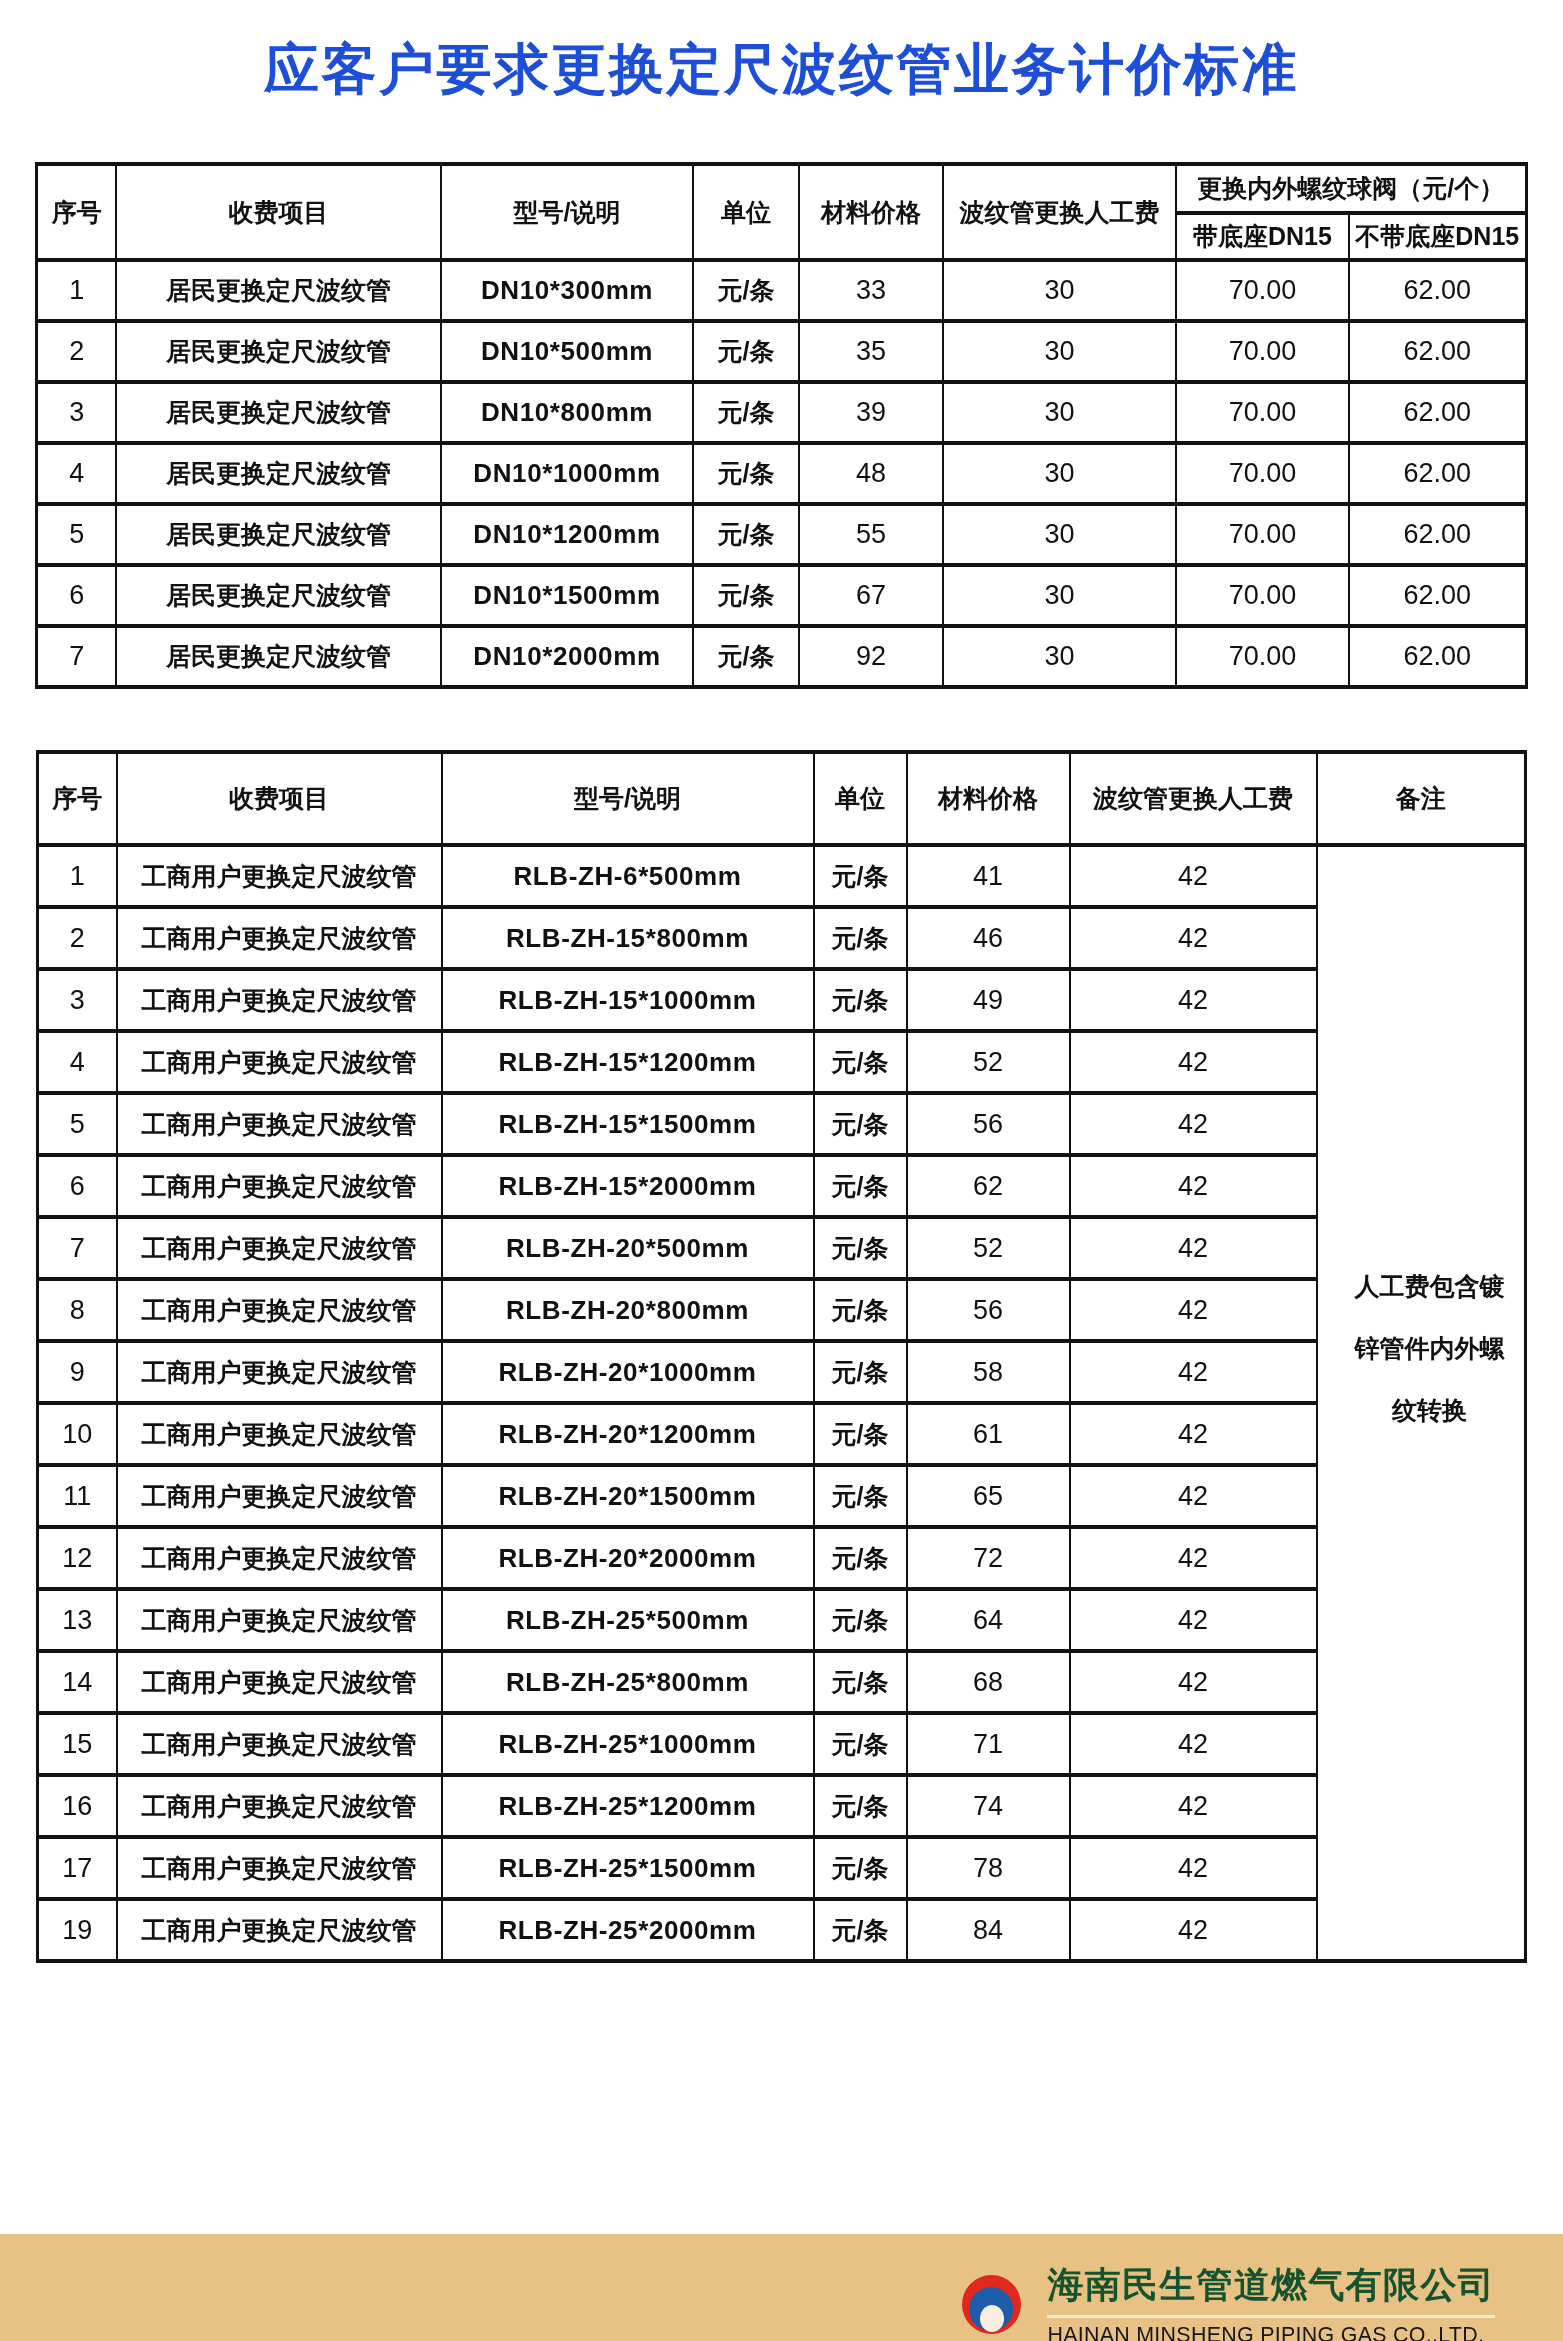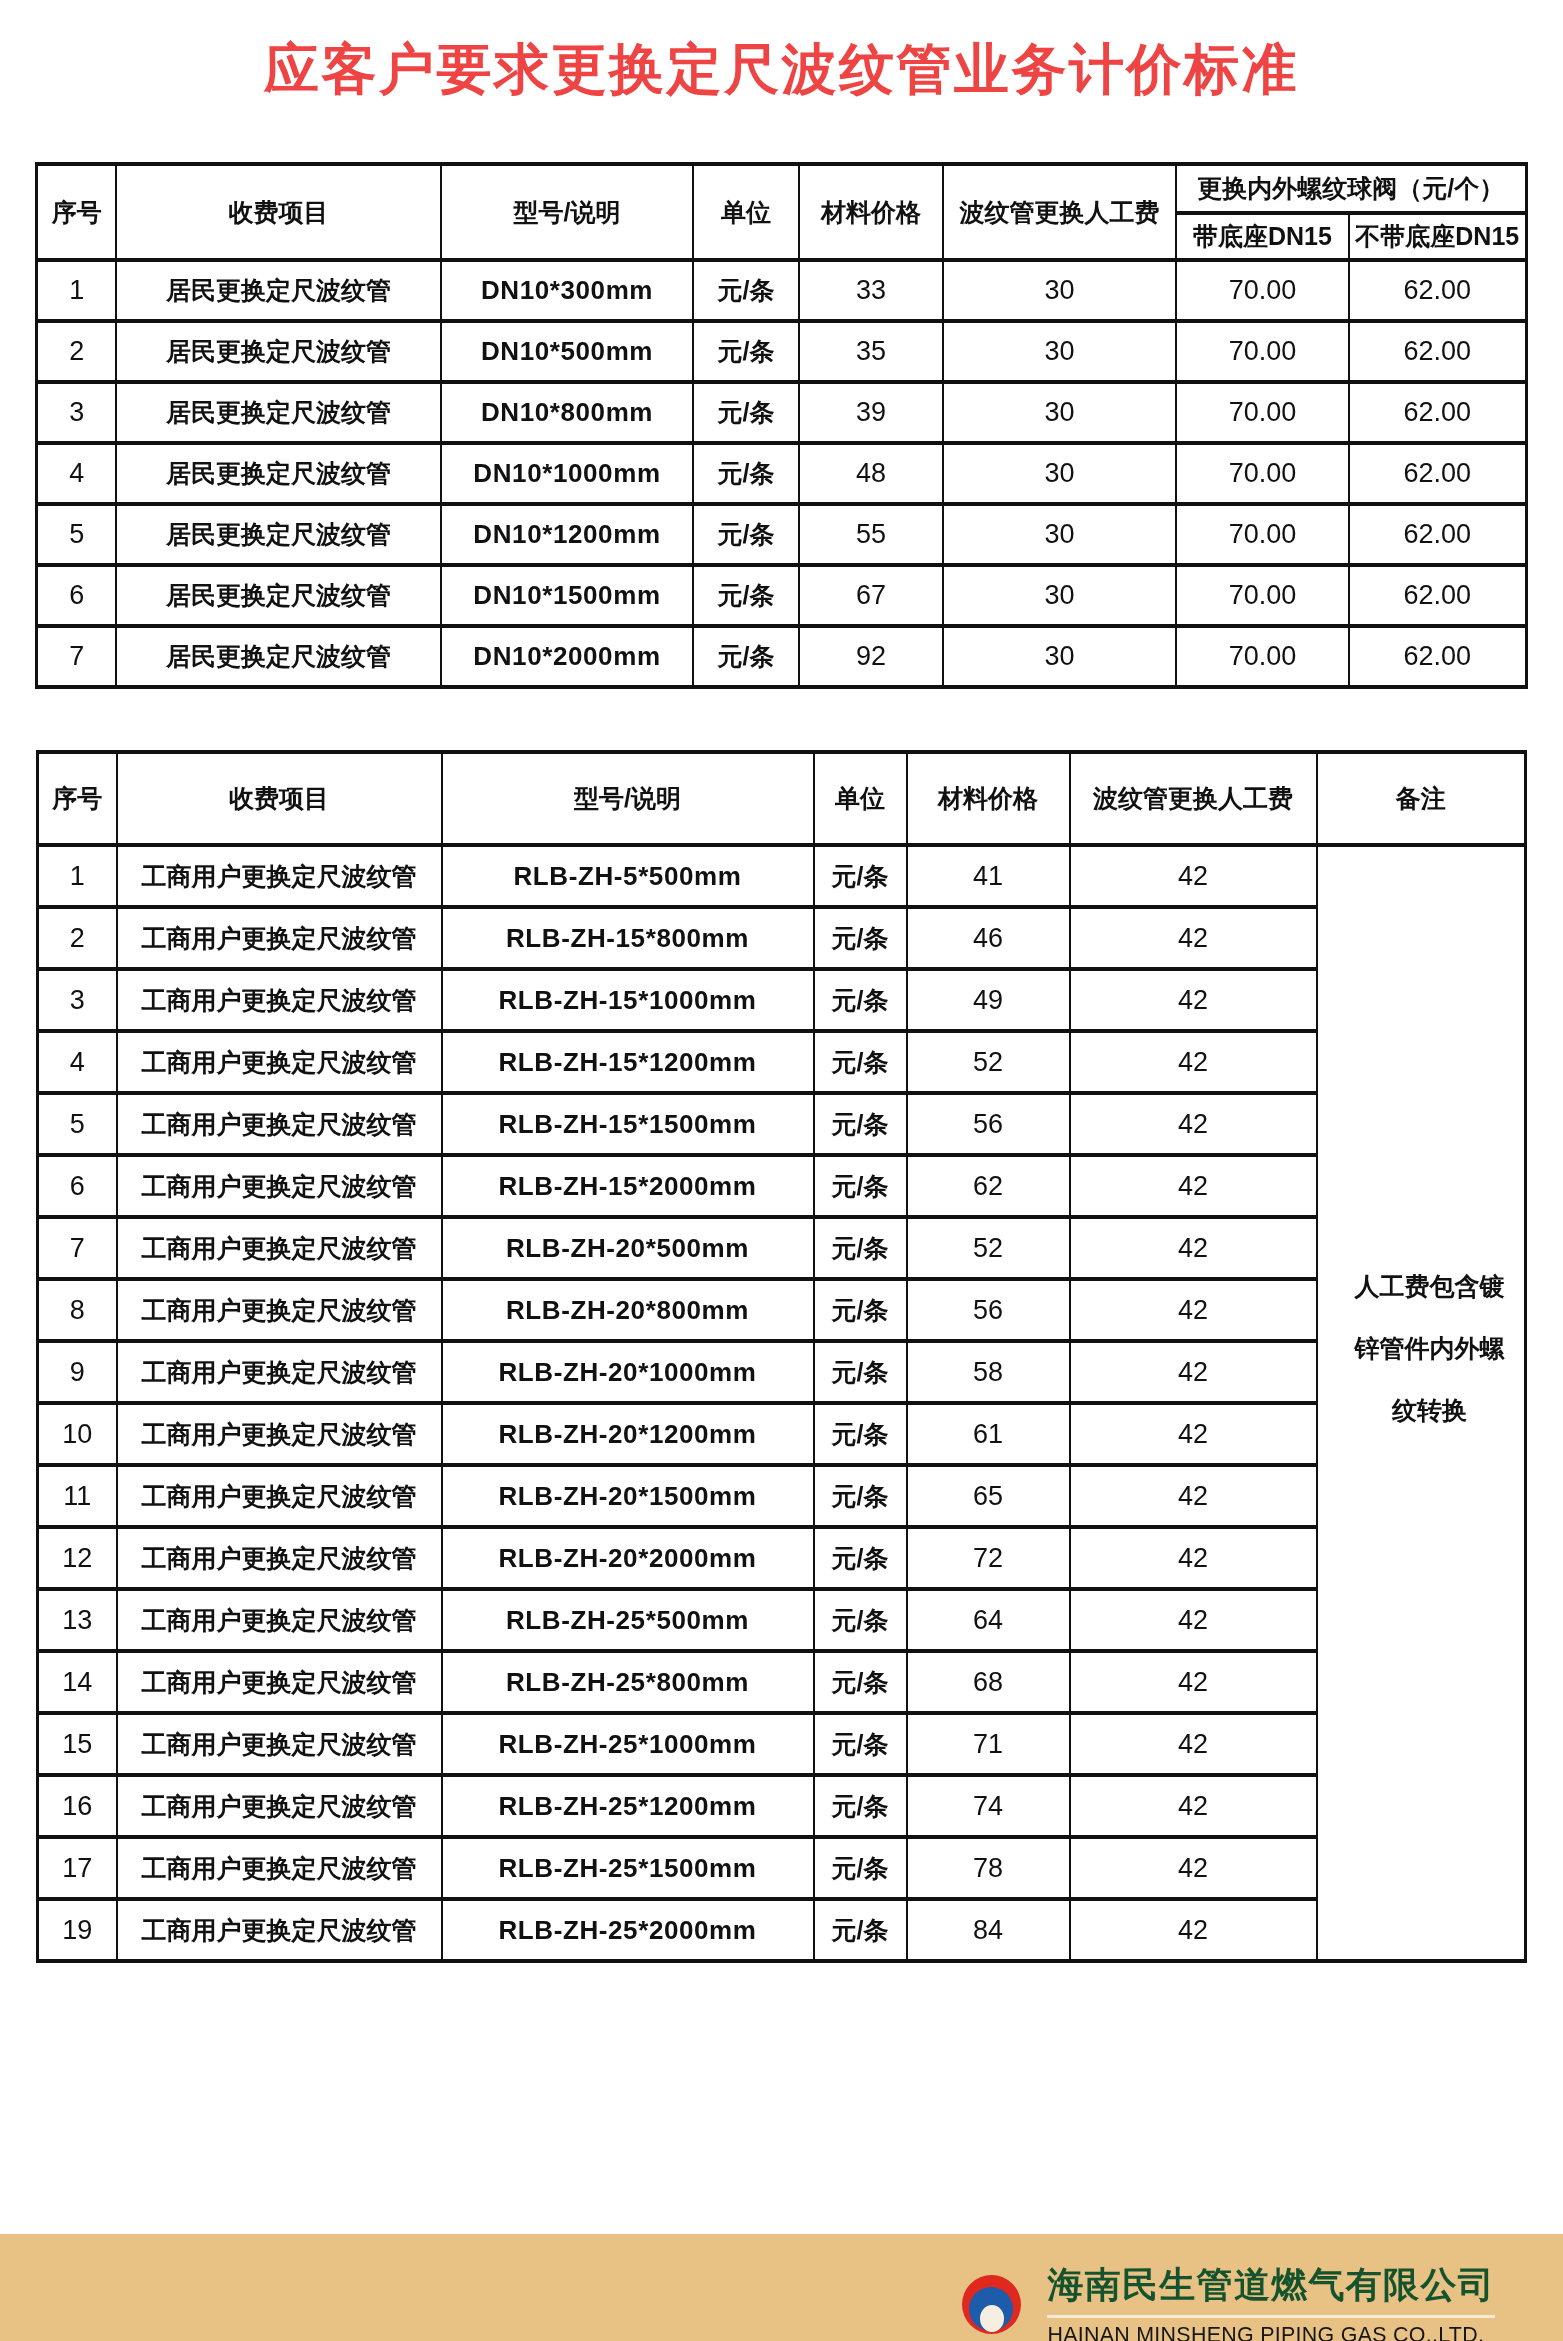--- a/index.html
+++ b/index.html
@@ -12,21 +12,21 @@
     overflow:hidden;
   }
   .page { position:relative; width:1563px; height:2342px; }
 
   .title {
     margin-top:33px;
     text-align:center;
     font-size:55px;
     font-weight:bold;
     letter-spacing:2.5px;
-    color:#ef4444;
+    color:#1d4ed8;
   }
 
   table.price {
     border-collapse:collapse;
     table-layout:fixed;
     width:1488px;
     margin:0 auto;
     border:3.8px solid #111111;
   }
   table.price th, table.price td {
@@ -227,21 +227,21 @@
         <th>单位</th>
         <th>材料价格</th>
         <th>波纹管更换人工费</th>
         <th>备注</th>
       </tr>
     </thead>
     <tbody>
       <tr>
         <td class="num">1</td>
         <td class="cn">工商用户更换定尺波纹管</td>
-        <td class="model">RLB-ZH-5*500mm</td>
+        <td class="model">RLB-ZH-6*500mm</td>
         <td class="cn">元/条</td>
         <td class="num">41</td>
         <td class="num">42</td>
         <td class="remark-cell" rowspan="18">
           <div class="remark-inner">
             <div class="remark-line">人工费包含镀</div>
             <div class="remark-line">锌管件内外螺</div>
             <div class="remark-line">纹转换</div>
           </div>
         </td>

